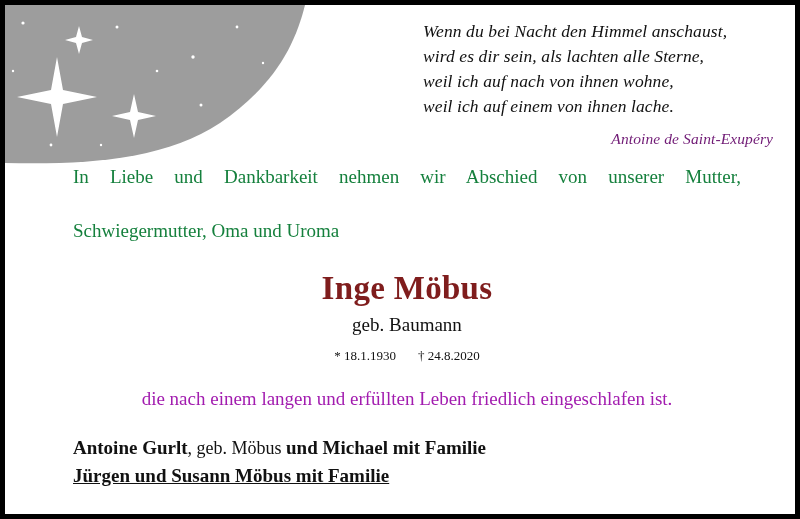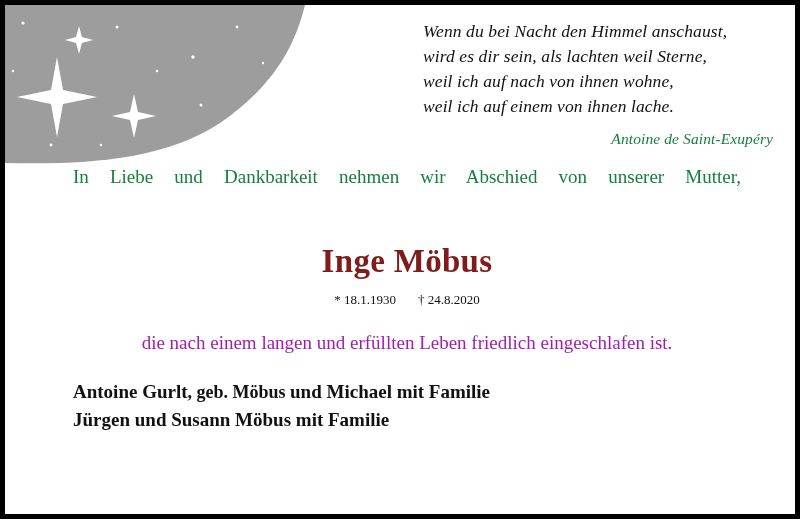--- a/index.html
+++ b/index.html
@@ -52,21 +52,21 @@
     line-height: 25px;
     color: #111111;
     letter-spacing: 0.1px;
   }
   .quote .line { white-space: nowrap; }
   .quote-author {
     margin-top: 7px;
     text-align: right;
     font-size: 15.5px;
     font-style: italic;
-    color: #15803d;
+    color: #701a75;
   }
 
   
   .body-wrap {
     position: absolute;
     left: 68px;
     top: 158px;
     width: 668px;
   }
   .intro {
@@ -111,22 +111,22 @@
     color: #a21caf;
   }
 
   .family {
     margin-top: 22px;
     font-size: 19px;
     line-height: 28px;
     color: #111111;
   }
   .family .bold { font-weight: bold; }
-  .family .reg { font-weight: bold; font-size: 18px; }
-  .family-line2 { font-weight: bold; }
+  .family .reg { font-weight: normal; font-size: 18px; }
+  .family-line2 { font-weight: bold; text-decoration: underline; }
 </style>
 </head>
 <body>
 
 <div class="page">
   <div class="inner">
 
     <div class="corner-art">
       <svg width="330" height="160" viewBox="0 0 330 160" xmlns="http://www.w3.org/2000/svg">
         <defs>
@@ -159,33 +159,35 @@
           <circle cx="196" cy="100" r="1.5" fill="#ffffff"></circle>
           <circle cx="96" cy="140" r="1.2" fill="#ffffff"></circle>
           <circle cx="258" cy="58" r="1.2" fill="#ffffff"></circle>
           <circle cx="8" cy="66" r="1.2" fill="#ffffff"></circle>
         </g>
       </svg>
     </div>
 
     <div class="quote">
       <div class="line">Wenn du bei Nacht den Himmel anschaust,</div>
-      <div class="line">wird es dir sein, als lachten weil Sterne,</div>
+      <div class="line">wird es dir sein, als lachten alle Sterne,</div>
       <div class="line">weil ich auf nach von ihnen wohne,</div>
       <div class="line">weil ich auf einem von ihnen lache.</div>
       <div class="quote-author">Antoine de Saint-Exupéry</div>
     </div>
 
     <div class="body-wrap">
 
       <div class="intro">
         <span class="l1">In Liebe und Dankbarkeit nehmen wir Abschied von unserer Mutter,</span>
+        <span class="l2">Schwiegermutter, Oma und Uroma</span>
       </div>
 
       <div class="name">Inge Möbus</div>
+      <div class="maiden">geb. Baumann</div>
 
       <div class="dates">
         <span>* 18.1.1930</span><span class="sep"></span><span>† 24.8.2020</span>
       </div>
 
       <div class="after-dates">die nach einem langen und erfüllten Leben friedlich eingeschlafen ist.</div>
 
       <div class="family">
         <div class="family-line1"><span class="bold">Antoine Gurlt</span><span class="reg">, geb. Möbus </span><span class="bold">und Michael mit Familie</span></div>
         <div class="family-line2">Jürgen und Susann Möbus mit Familie</div>

